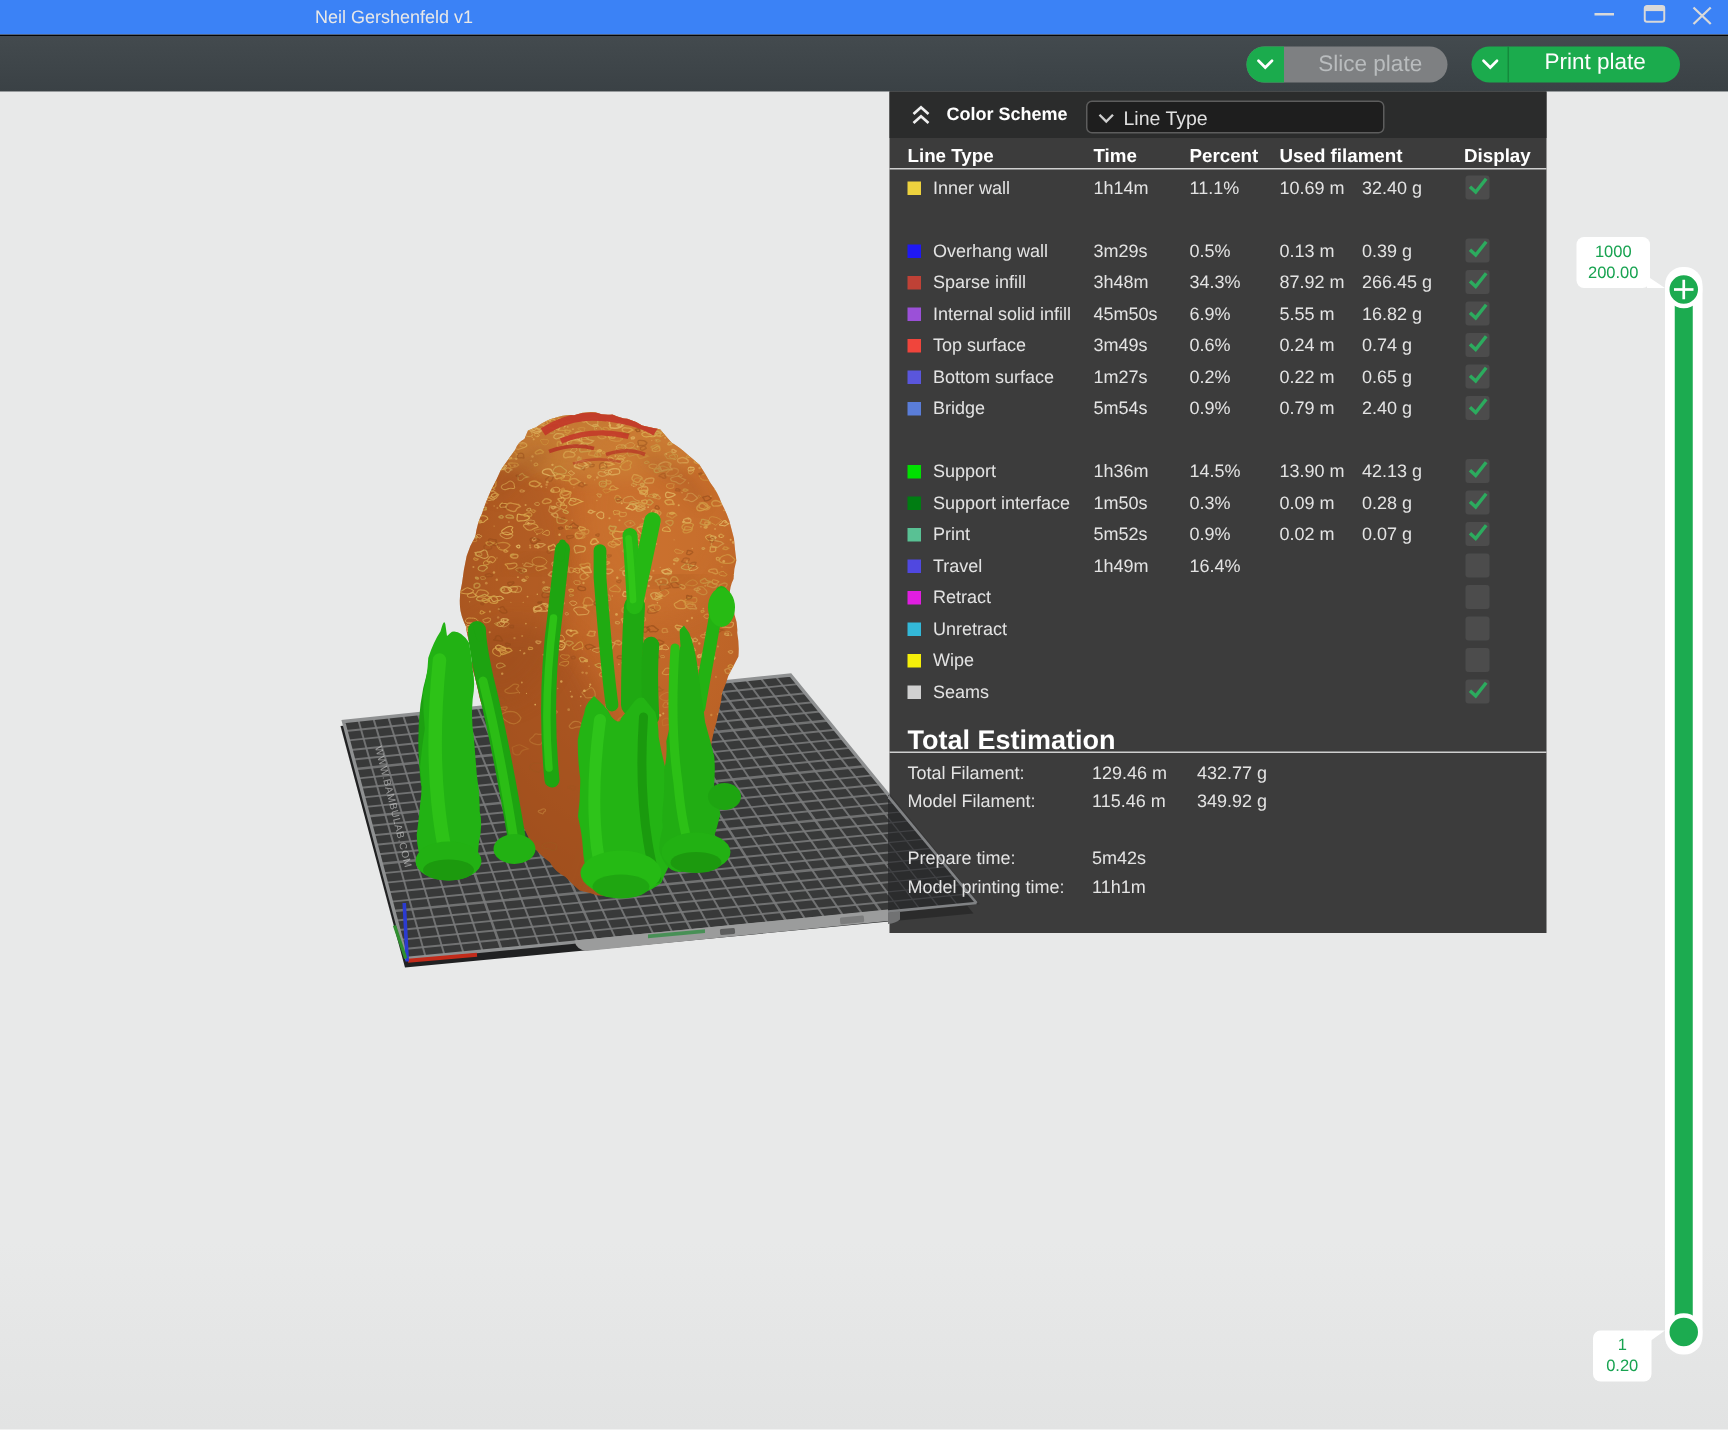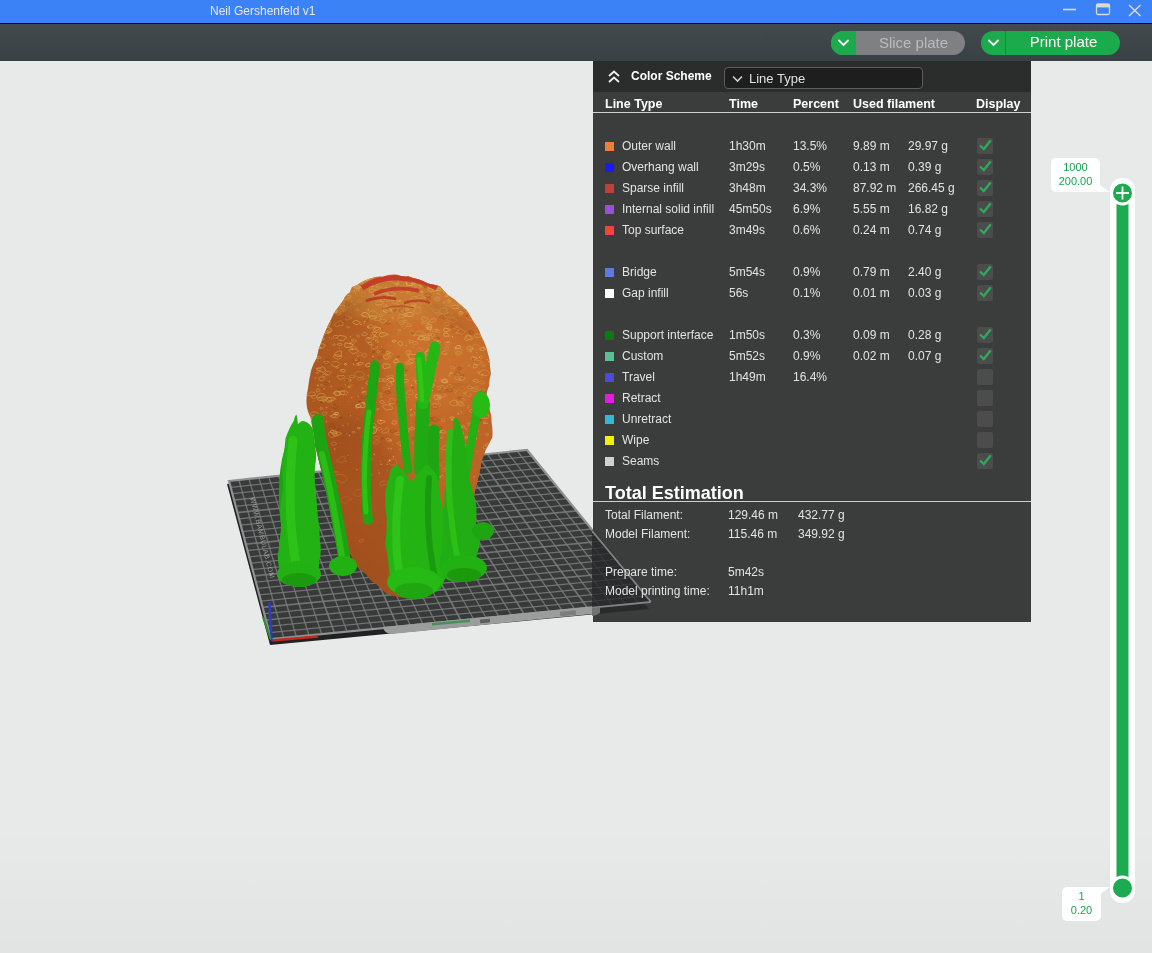--- a/index.html
+++ b/index.html
@@ -1176,27 +1176,27 @@
         </svg>
       <div class="abs" style="left:24px;top:3px;font-size:13px;color:#e0e0e0;">Line Type</div>
     </div>
   </div>
   <div class="abs hdr" style="left:12px;top:36px;">Line Type</div>
   <div class="abs hdr" style="left:136px;top:36px;">Time</div>
   <div class="abs hdr" style="left:200px;top:36px;">Percent</div>
   <div class="abs hdr" style="left:260px;top:36px;">Used filament</div>
   <div class="abs hdr" style="left:383px;top:36px;">Display</div>
   <div class="abs" style="left:0;top:51px;width:438px;height:1px;background:#cfcfcf;"></div>
-<div class="row" style="top:74.5px">
-      <div class="chip" style="background:#f07e38"></div>
-      <div class="lbl">Outer wall</div>
-      <div class="c1">1h30m</div>
-      <div class="c2">13.5%</div>
-      <div class="c3">9.89 m</div>
-      <div class="c4">29.97 g</div>
+  <div class="row" style="top:53.5px">
+      <div class="chip" style="background:#edd23e"></div>
+      <div class="lbl">Inner wall</div>
+      <div class="c1">1h14m</div>
+      <div class="c2">11.1%</div>
+      <div class="c3">10.69 m</div>
+      <div class="c4">32.40 g</div>
       <div class="cb">
         <svg width="16" height="16" viewBox="0 0 16 16" style="position:absolute;left:0;top:-1px;overflow:visible">
           <path d="M3,8.5 L6.8,12 L13.8,3.2" fill="none" stroke="#2cab5e" stroke-width="2.3"></path>
         </svg>
       </div>
     </div>
 <div class="row" style="top:95.5px">
       <div class="chip" style="background:#1f18f3"></div>
       <div class="lbl">Overhang wall</div>
       <div class="c1">3m29s</div>
@@ -1241,40 +1241,53 @@
       <div class="c1">3m49s</div>
       <div class="c2">0.6%</div>
       <div class="c3">0.24 m</div>
       <div class="c4">0.74 g</div>
       <div class="cb">
         <svg width="16" height="16" viewBox="0 0 16 16" style="position:absolute;left:0;top:-1px;overflow:visible">
           <path d="M3,8.5 L6.8,12 L13.8,3.2" fill="none" stroke="#2cab5e" stroke-width="2.3"></path>
         </svg>
       </div>
     </div>
+<div class="row" style="top:179.5px">
+      <div class="chip" style="background:#5a56dc"></div>
+      <div class="lbl">Bottom surface</div>
+      <div class="c1">1m27s</div>
+      <div class="c2">0.2%</div>
+      <div class="c3">0.22 m</div>
+      <div class="c4">0.65 g</div>
+      <div class="cb">
+        <svg width="16" height="16" viewBox="0 0 16 16" style="position:absolute;left:0;top:-1px;overflow:visible">
+          <path d="M3,8.5 L6.8,12 L13.8,3.2" fill="none" stroke="#2cab5e" stroke-width="2.3"></path>
+        </svg>
+      </div>
+    </div>
 <div class="row" style="top:200.5px">
       <div class="chip" style="background:#5a7dd8"></div>
       <div class="lbl">Bridge</div>
       <div class="c1">5m54s</div>
       <div class="c2">0.9%</div>
       <div class="c3">0.79 m</div>
       <div class="c4">2.40 g</div>
       <div class="cb">
         <svg width="16" height="16" viewBox="0 0 16 16" style="position:absolute;left:0;top:-1px;overflow:visible">
           <path d="M3,8.5 L6.8,12 L13.8,3.2" fill="none" stroke="#2cab5e" stroke-width="2.3"></path>
         </svg>
       </div>
     </div>
-<div class="row" style="top:221.5px">
-      <div class="chip" style="background:#ffffff"></div>
-      <div class="lbl">Gap infill</div>
-      <div class="c1">56s</div>
-      <div class="c2">0.1%</div>
-      <div class="c3">0.01 m</div>
-      <div class="c4">0.03 g</div>
+<div class="row" style="top:242.5px">
+      <div class="chip" style="background:#00e000"></div>
+      <div class="lbl">Support</div>
+      <div class="c1">1h36m</div>
+      <div class="c2">14.5%</div>
+      <div class="c3">13.90 m</div>
+      <div class="c4">42.13 g</div>
       <div class="cb">
         <svg width="16" height="16" viewBox="0 0 16 16" style="position:absolute;left:0;top:-1px;overflow:visible">
           <path d="M3,8.5 L6.8,12 L13.8,3.2" fill="none" stroke="#2cab5e" stroke-width="2.3"></path>
         </svg>
       </div>
     </div>
 <div class="row" style="top:263.5px">
       <div class="chip" style="background:#007d12"></div>
       <div class="lbl">Support interface</div>
       <div class="c1">1m50s</div>
@@ -1282,21 +1295,21 @@
       <div class="c3">0.09 m</div>
       <div class="c4">0.28 g</div>
       <div class="cb">
         <svg width="16" height="16" viewBox="0 0 16 16" style="position:absolute;left:0;top:-1px;overflow:visible">
           <path d="M3,8.5 L6.8,12 L13.8,3.2" fill="none" stroke="#2cab5e" stroke-width="2.3"></path>
         </svg>
       </div>
     </div>
 <div class="row" style="top:284.5px">
       <div class="chip" style="background:#59c194"></div>
-      <div class="lbl">Custom</div>
+      <div class="lbl">Print</div>
       <div class="c1">5m52s</div>
       <div class="c2">0.9%</div>
       <div class="c3">0.02 m</div>
       <div class="c4">0.07 g</div>
       <div class="cb">
         <svg width="16" height="16" viewBox="0 0 16 16" style="position:absolute;left:0;top:-1px;overflow:visible">
           <path d="M3,8.5 L6.8,12 L13.8,3.2" fill="none" stroke="#2cab5e" stroke-width="2.3"></path>
         </svg>
       </div>
     </div>

